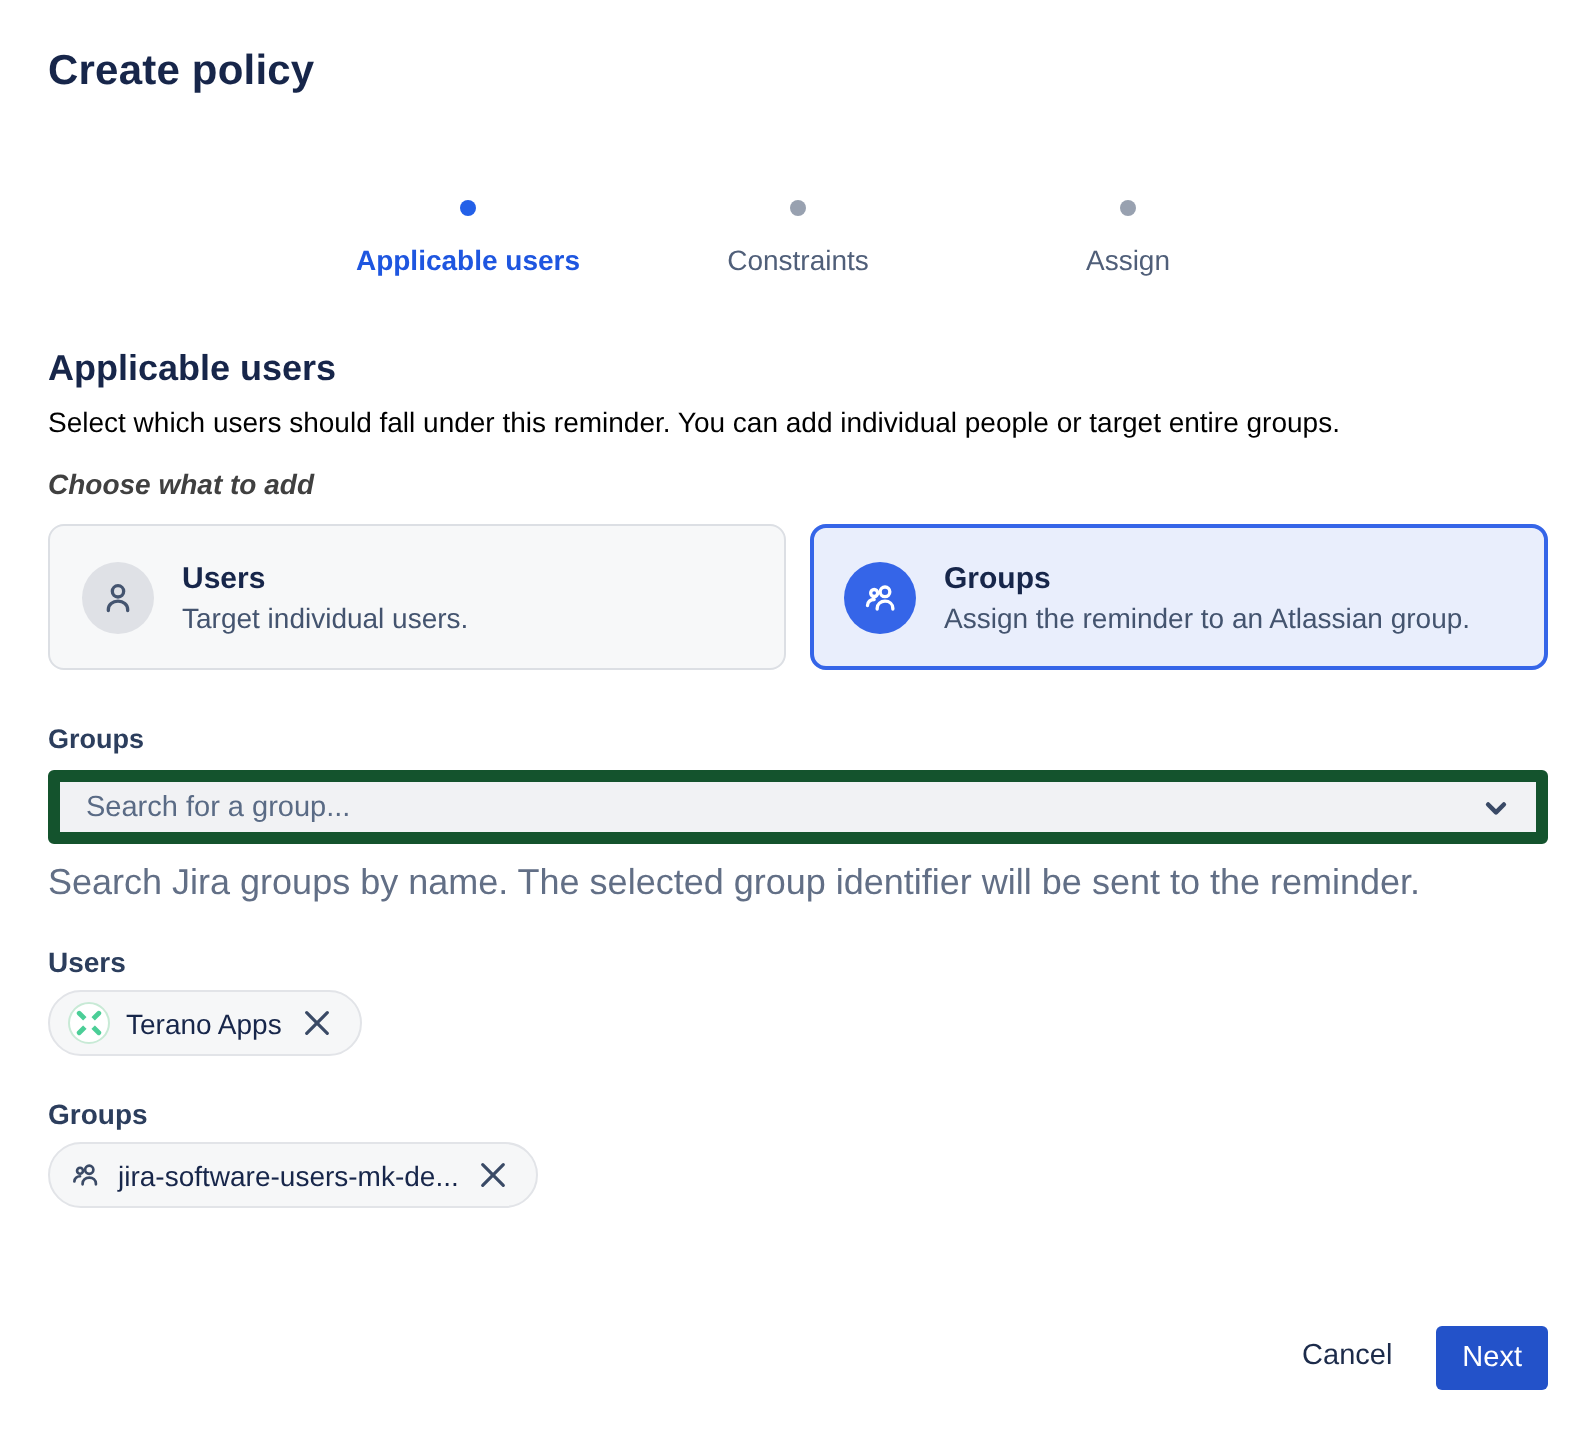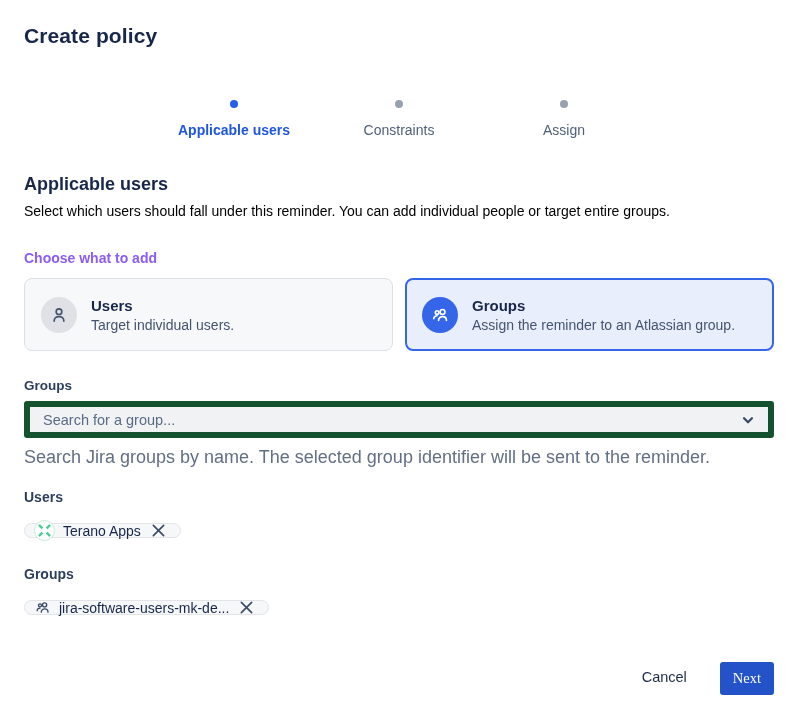--- a/index.html
+++ b/index.html
@@ -20,21 +20,21 @@
   .step { width: 165px; display: flex; flex-direction: column; align-items: center; gap: 14px; cursor: default; }
   .step-dot { width: 8px; height: 8px; border-radius: 50%; background: #98a1b0; }
   .step.active .step-dot { background: #2360e8; }
   .step-label { font-size: 14px; color: #505f79; }
   .step.active .step-label { color: #1e56e0; font-weight: bold; }
 
   
   .section-heading { margin-top: 36px; font-size: 18px; font-weight: bold; color: #17264a; }
   .section-desc { margin-top: 8px; font-size: 14px; color: #000000; }
 
-  .choose-label { margin-top: 31px; font-size: 14px; font-weight: bold; color: #8b5cf6; }
+  .choose-label { margin-top: 15px; font-size: 14px; font-weight: bold; color: #404040; font-style: italic; }
 
   
   .cards { margin-top: 12px; display: flex; gap: 12px; }
   .card {
     flex: 1; height: 73px; border-radius: 8px; display: flex; align-items: center;
     gap: 14px; padding: 14px 16px; cursor: pointer;
     background: #f7f8f9; border: 1px solid #dcdfe4;
   }
   .card.selected { background: #e9eefc; border: 2px solid #3565e8; padding: 13px 15px; }
   .card-circle {
@@ -53,36 +53,36 @@
     display: flex; align-items: center; justify-content: space-between;
     padding: 0 13px; cursor: pointer;
   }
   .select-placeholder { font-size: 14.5px; color: #5a6b85; }
   .helper-text { margin-top: 9px; font-size: 18px; color: #626f86; }
 
   
   .staged-heading { margin-top: 31px; font-size: 13px; font-weight: bold; letter-spacing: 0.7px; color: #344563; }
   .chip-group-label { margin-top: 21px; font-size: 14px; font-weight: bold; color: #2c3e5d; }
   .chip {
-    margin-top: 18px; display: inline-flex; align-items: center; gap: 8px;
-    height: 15px; padding: 0 12px 0 9px; border-radius: 17px;
+    margin-top: 6px; display: inline-flex; align-items: center; gap: 8px;
+    height: 33px; padding: 0 12px 0 9px; border-radius: 17px;
     background: #f6f7f8; border: 1px solid #e2e4e8;
   }
   .chip-text { font-size: 14px; color: #17264a; }
   .chip-close { background: none; border: none; cursor: pointer; display: flex; align-items: center; padding: 2px; }
 
   
   .footer { position: absolute; bottom: 22px; right: 24px; display: flex; align-items: flex-start; gap: 10px; }
   .btn-cancel {
     background: none; border: none; font-family: inherit; font-size: 14.5px; color: #1c2b4a;
     padding: 7px 12px; cursor: pointer; border-radius: 3px;
   }
   .btn-next {
-    background: #2352c9; border: none; font-family: Liberation Serif, serif; font-size: 14.5px; color: #ffffff;
-    padding: 8px 13px; cursor: pointer; border-radius: 3px; min-width: 48px; margin-left: 11px;
+    background: #2352c9; border: none; font-family: Liberation Sans, sans-serif; font-size: 14.5px; color: #ffffff;
+    padding: 8px 13px; cursor: pointer; border-radius: 3px; min-width: 48px;
   }
   .icon { display: flex; align-items: center; justify-content: center; }
 </style>
 </head>
 <body>
 
 <div class="container">
 
   <h1 class="dialog-title">Create policy</h1>
 

